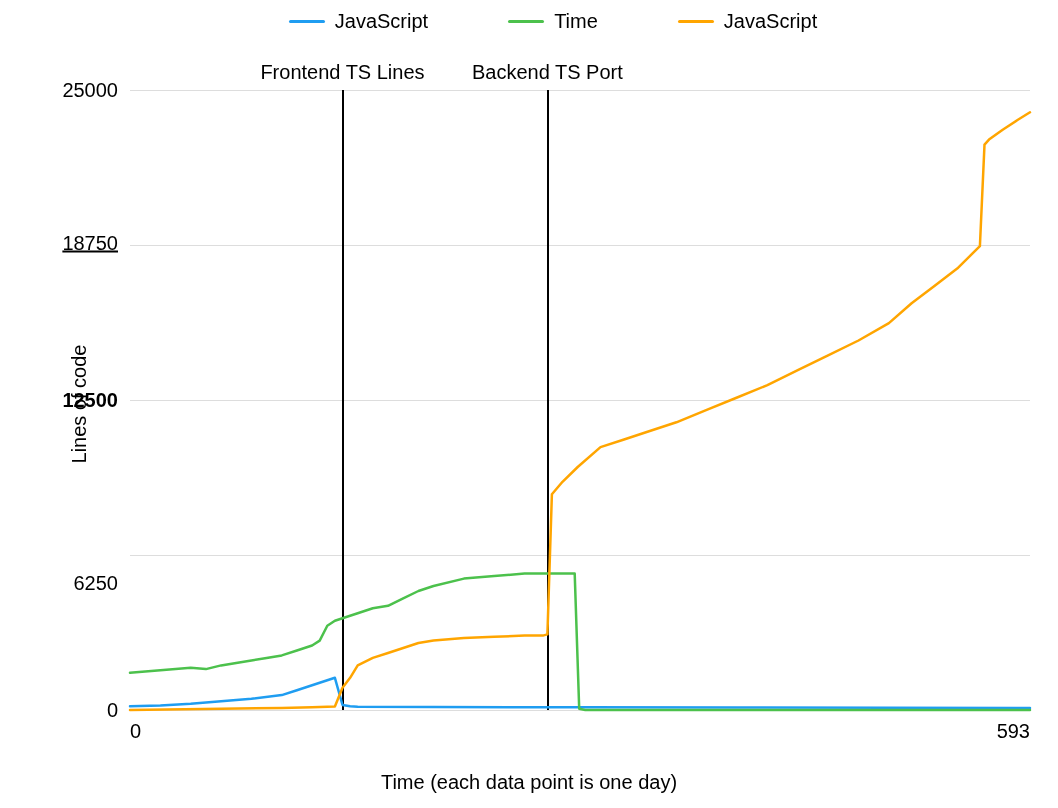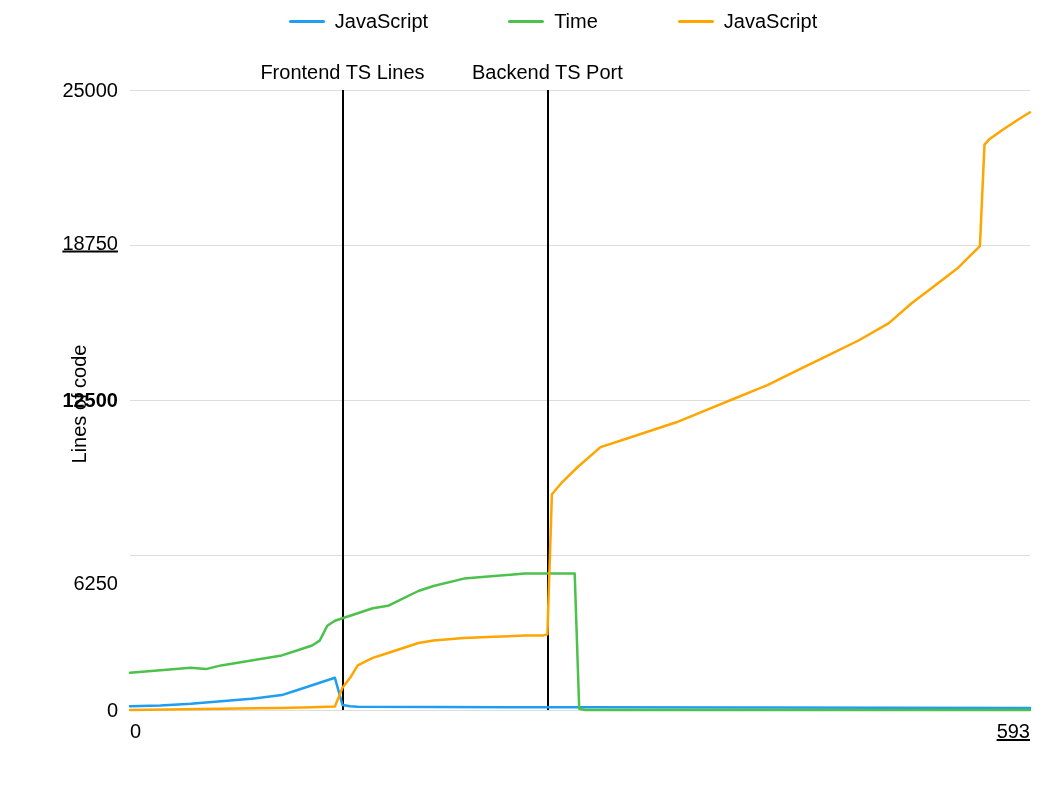--- a/index.html
+++ b/index.html
@@ -67,21 +67,21 @@
   }
   .x-tick {
     position: absolute;
     top: 100%;
     margin-top: 10px;
     transform: translateX(-50%);
     font-size: 20px;
     color: #000;
   }
   .x-tick.first { transform: translateX(0); }
-  .x-tick.last { transform: translateX(-100%); text-decoration: underline; }
+  .x-tick.last { transform: translateX(-100%); }
   .y-axis-label {
     position: absolute;
     left: 20px;
     top: 50%;
     transform: translateY(-50%) rotate(-90deg);
     transform-origin: center;
     font-size: 20px;
     color: #000;
     white-space: nowrap;
   }
@@ -139,20 +139,21 @@
       <span>Time</span>
     </div>
     <div class="legend-item">
       <span class="legend-swatch" style="background:#ffa500"></span>
       <span>JavaScript</span>
     </div>
   </div>
 
   <div class="y-axis-label">Lines of code</div>
 
+  <div class="x-axis-label">Time (each data point is one day)</div>
 
   <div class="plot-area">
 
     <div id="gridlines">
         <div class="gridline" style="top: 620px;"></div>
         <span class="y-tick" style="top: 620px;">0</span>
         <div class="gridline" style="top: 465px;"></div>
         <span class="y-tick" style="top: 446px; margin-top: 47px;">6250</span>
         <div class="gridline" style="top: 310px;"></div>
         <span class="y-tick" style="top: 310px; font-weight: bold;">12500</span>

